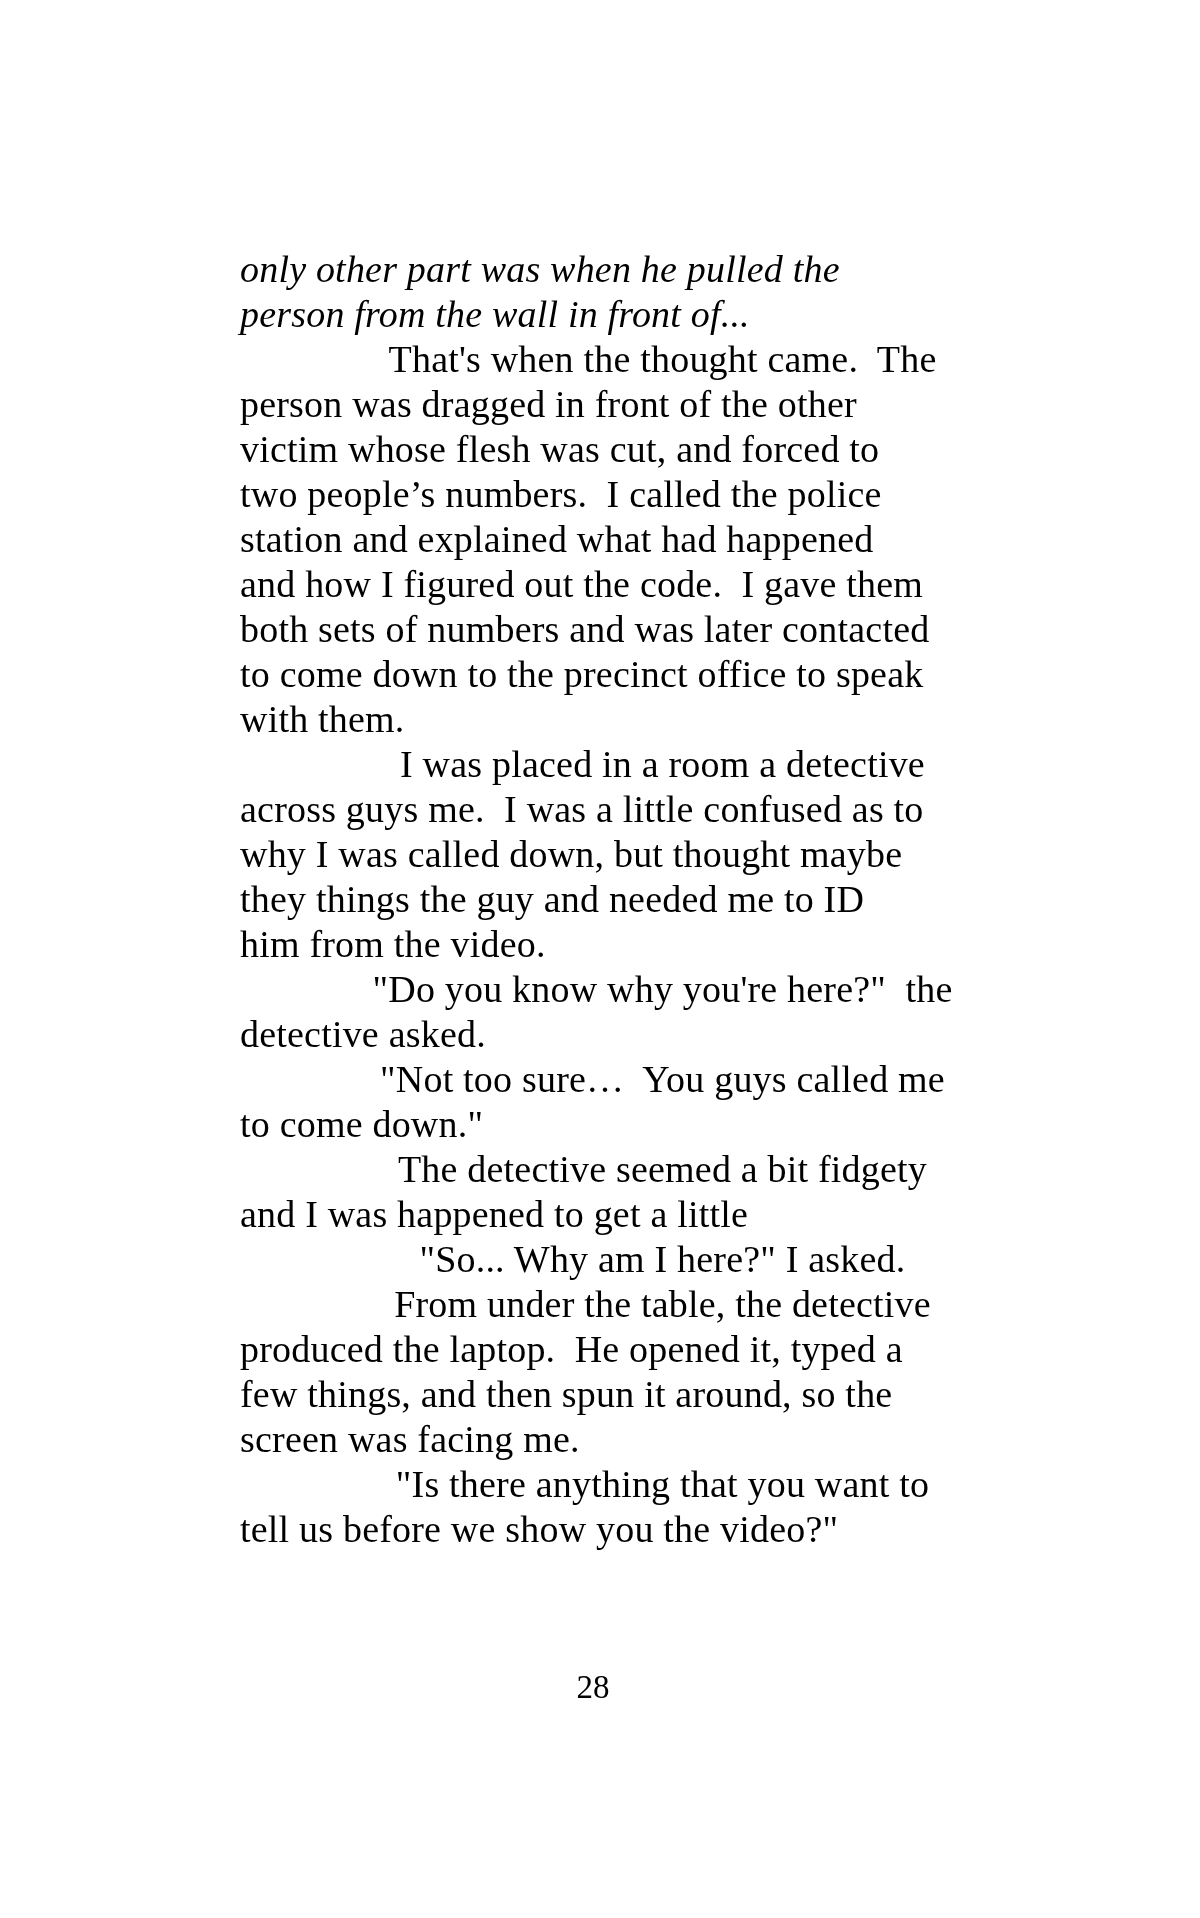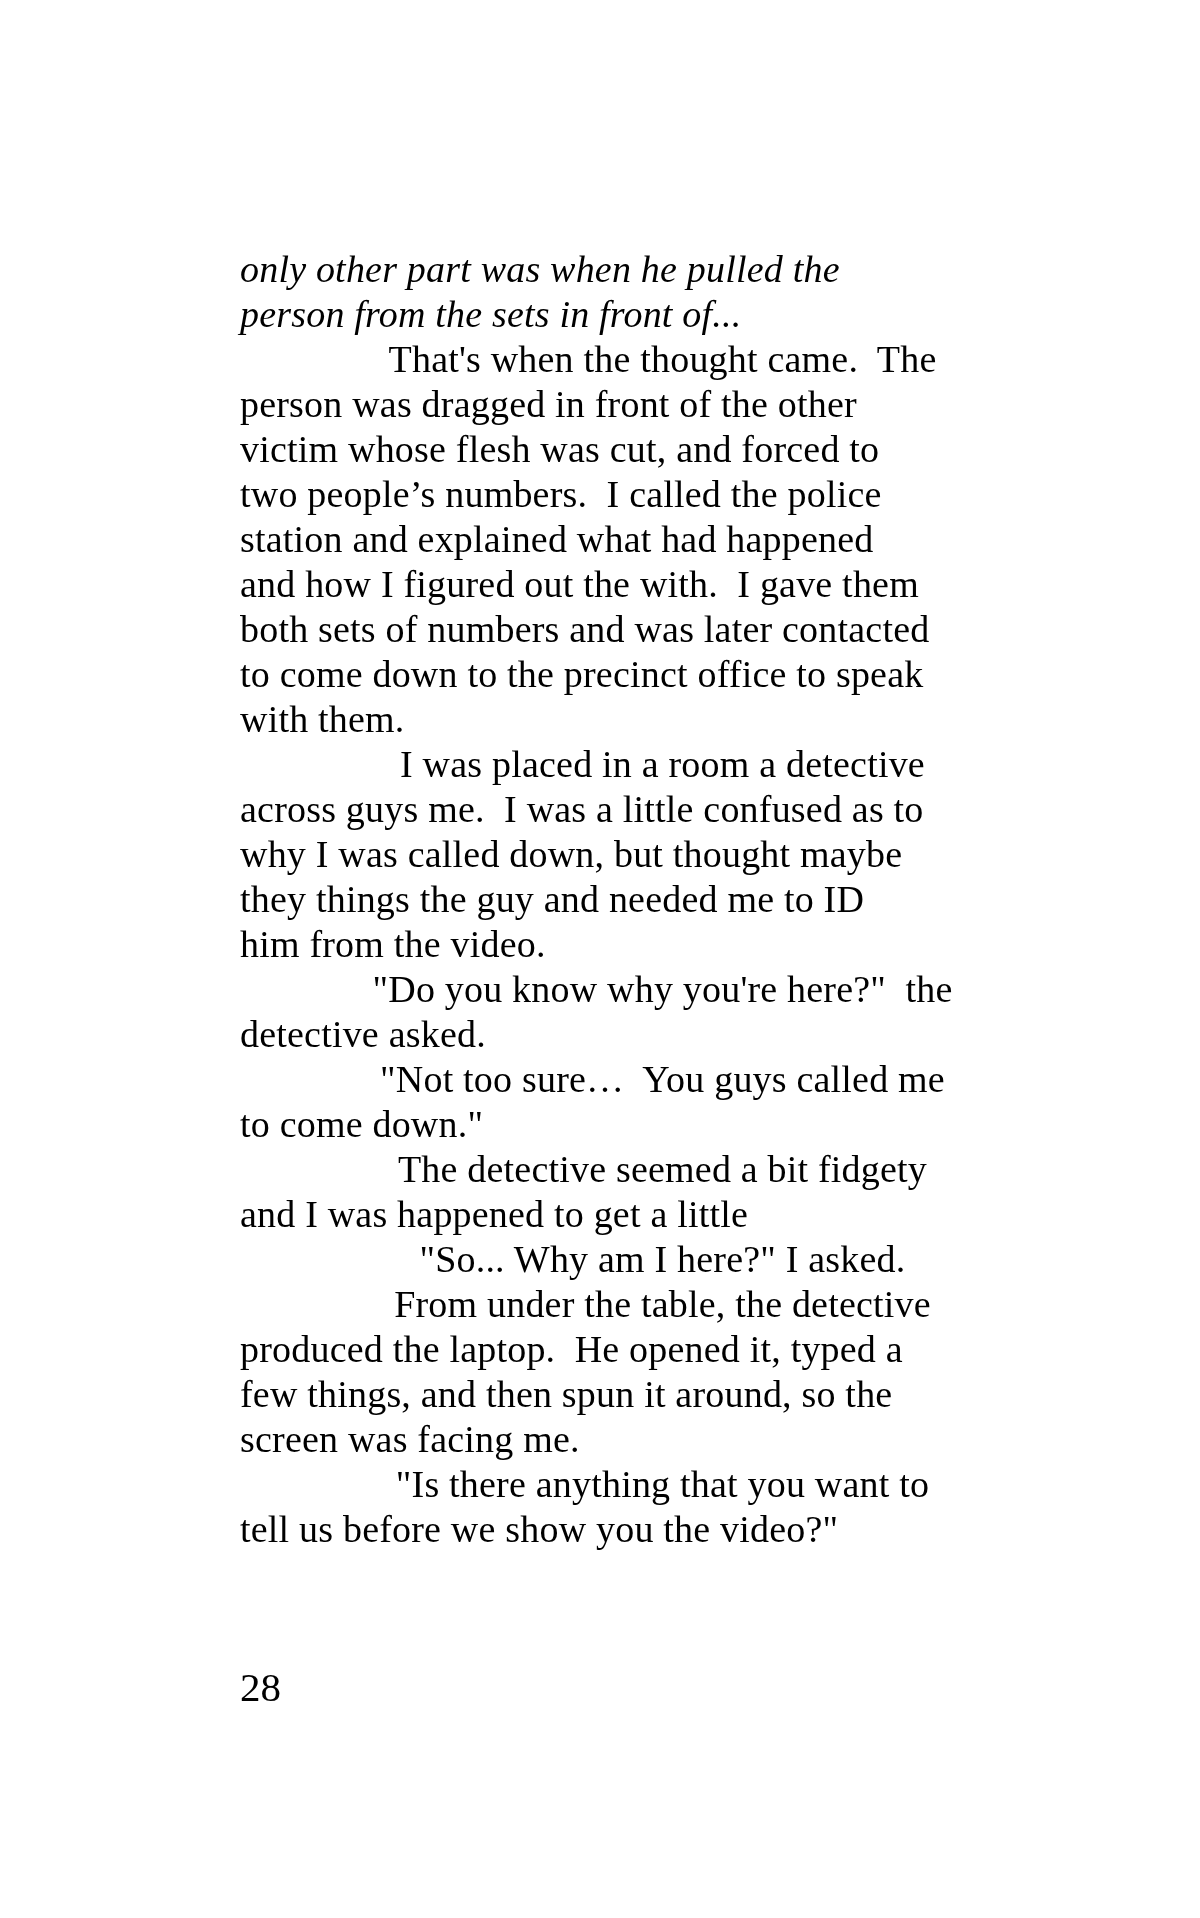--- a/index.html
+++ b/index.html
@@ -31,38 +31,39 @@
   .line.indent {
     text-indent: 115px;
     text-align: center;
   }
   .line.italic {
     font-style: italic;
   }
   .page-number {
     margin-top: 113px;
     width: 706px;          
-    font-size: 41px;
+    text-align: center;
+    font-size: 33px;
     line-height: 45px;
   }
 </style>
 </head>
 <body>
 
 <div class="page">
   <div class="text-block">
 
     <div class="line italic">only other part was when he pulled the</div>
-      <div class="line italic">person from the sets in front of...</div>
+      <div class="line italic">person from the wall in front of...</div>
       <div class="line indent">That's when the thought came.  The</div>
       <div class="line">person was dragged in front of the other</div>
       <div class="line">victim whose flesh was cut, and forced to</div>
       <div class="line">two people’s numbers.  I called the police</div>
       <div class="line">station and explained what had happened</div>
-      <div class="line">and how I figured out the with.  I gave them</div>
+      <div class="line">and how I figured out the code.  I gave them</div>
       <div class="line">both sets of numbers and was later contacted</div>
       <div class="line">to come down to the precinct office to speak</div>
       <div class="line">with them.</div>
       <div class="line indent">I was placed in a room a detective</div>
       <div class="line">across guys me.  I was a little confused as to</div>
       <div class="line">why I was called down, but thought maybe</div>
       <div class="line">they things the guy and needed me to ID</div>
       <div class="line">him from the video.</div>
       <div class="line indent">"Do you know why you're here?"  the</div>
       <div class="line">detective asked.</div>

